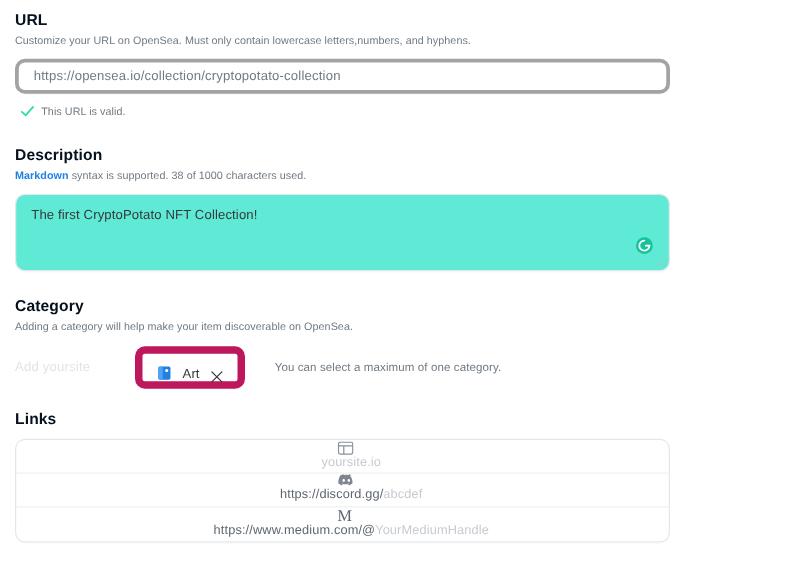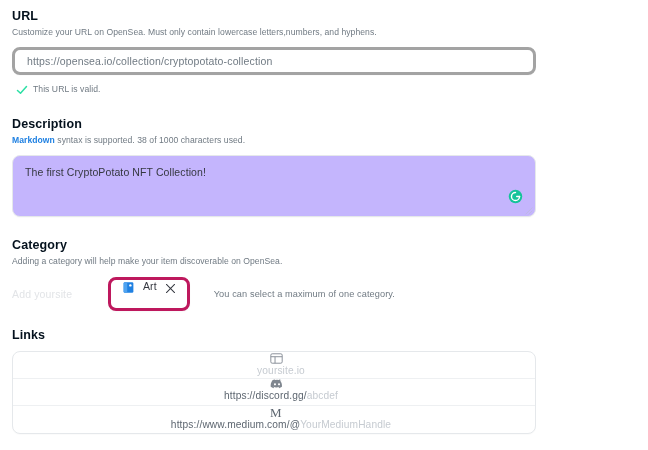--- a/index.html
+++ b/index.html
@@ -72,21 +72,21 @@
   .check-icon { width: 12px; height: 12px; display: block; }
 
   
   .desc-block { margin-top: 22px; }
   .desc-box {
     margin-top: 8px;
     height: 62px;
     width: 100%;
     border: 1px solid #e5e8eb;
     border-radius: 8px;
-    background: #c4b5fd;
+    background: #5eead4;
     position: relative;
     padding: 10px 12px;
     font-size: 10.5px;
     color: #353840;
     letter-spacing: 0.1px;
     box-shadow: 0 1px 1px rgba(0,0,0,0.02);
   }
   .spinner-badge {
     position: absolute;
     right: 12px;
@@ -113,25 +113,25 @@
   }
   .cat-placeholder {
     font-size: 10.5px;
     color: #e2e4e7;
     letter-spacing: 0.15px;
     width: 96px;
     flex: none;
   }
   .cat-chip {
     display: flex;
-    align-items: flex-start;
+    align-items: flex-end;
     gap: 8px;
     height: 34px;
     padding: 0 11px;
-    border: 3px solid #be185d;
+    border: 6px solid #be185d;
     border-radius: 8px;
     background: #fff;
     box-shadow: 0 1px 2px rgba(0,0,0,0.03);
   }
   .cat-chip-label {
     font-size: 10.5px;
     color: #353840;
     letter-spacing: 0.1px;
   }
   .cat-note {

